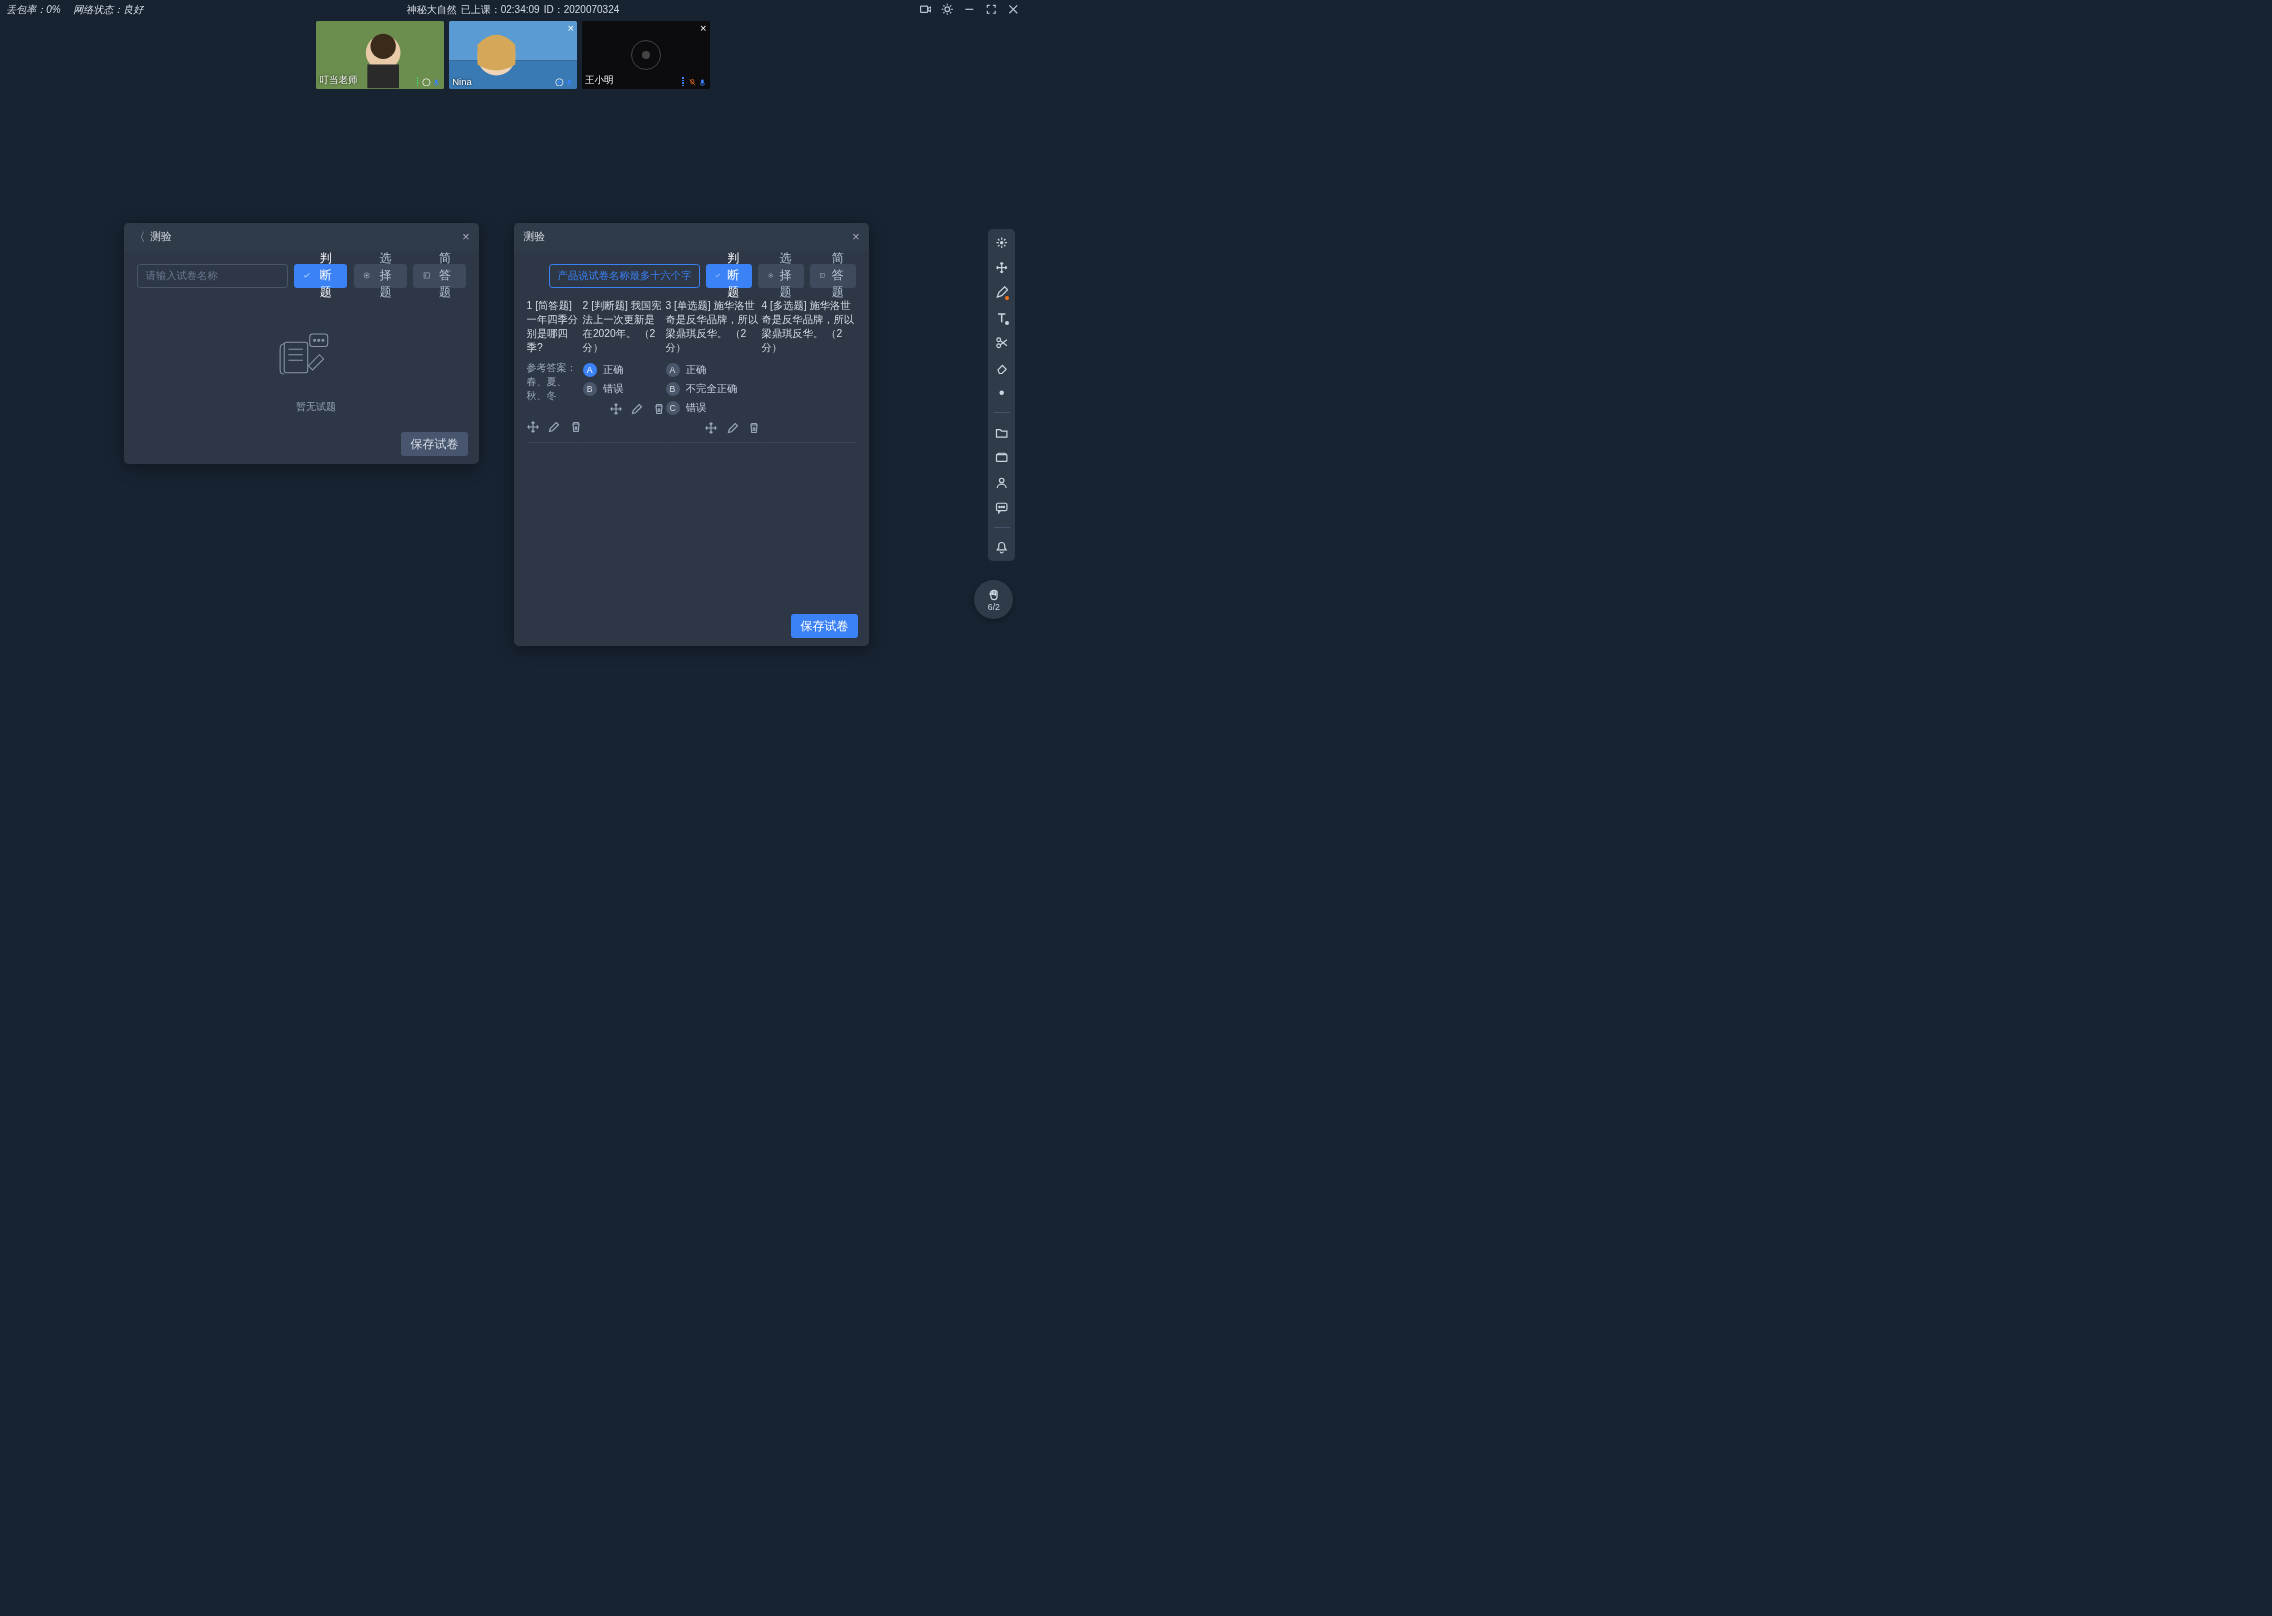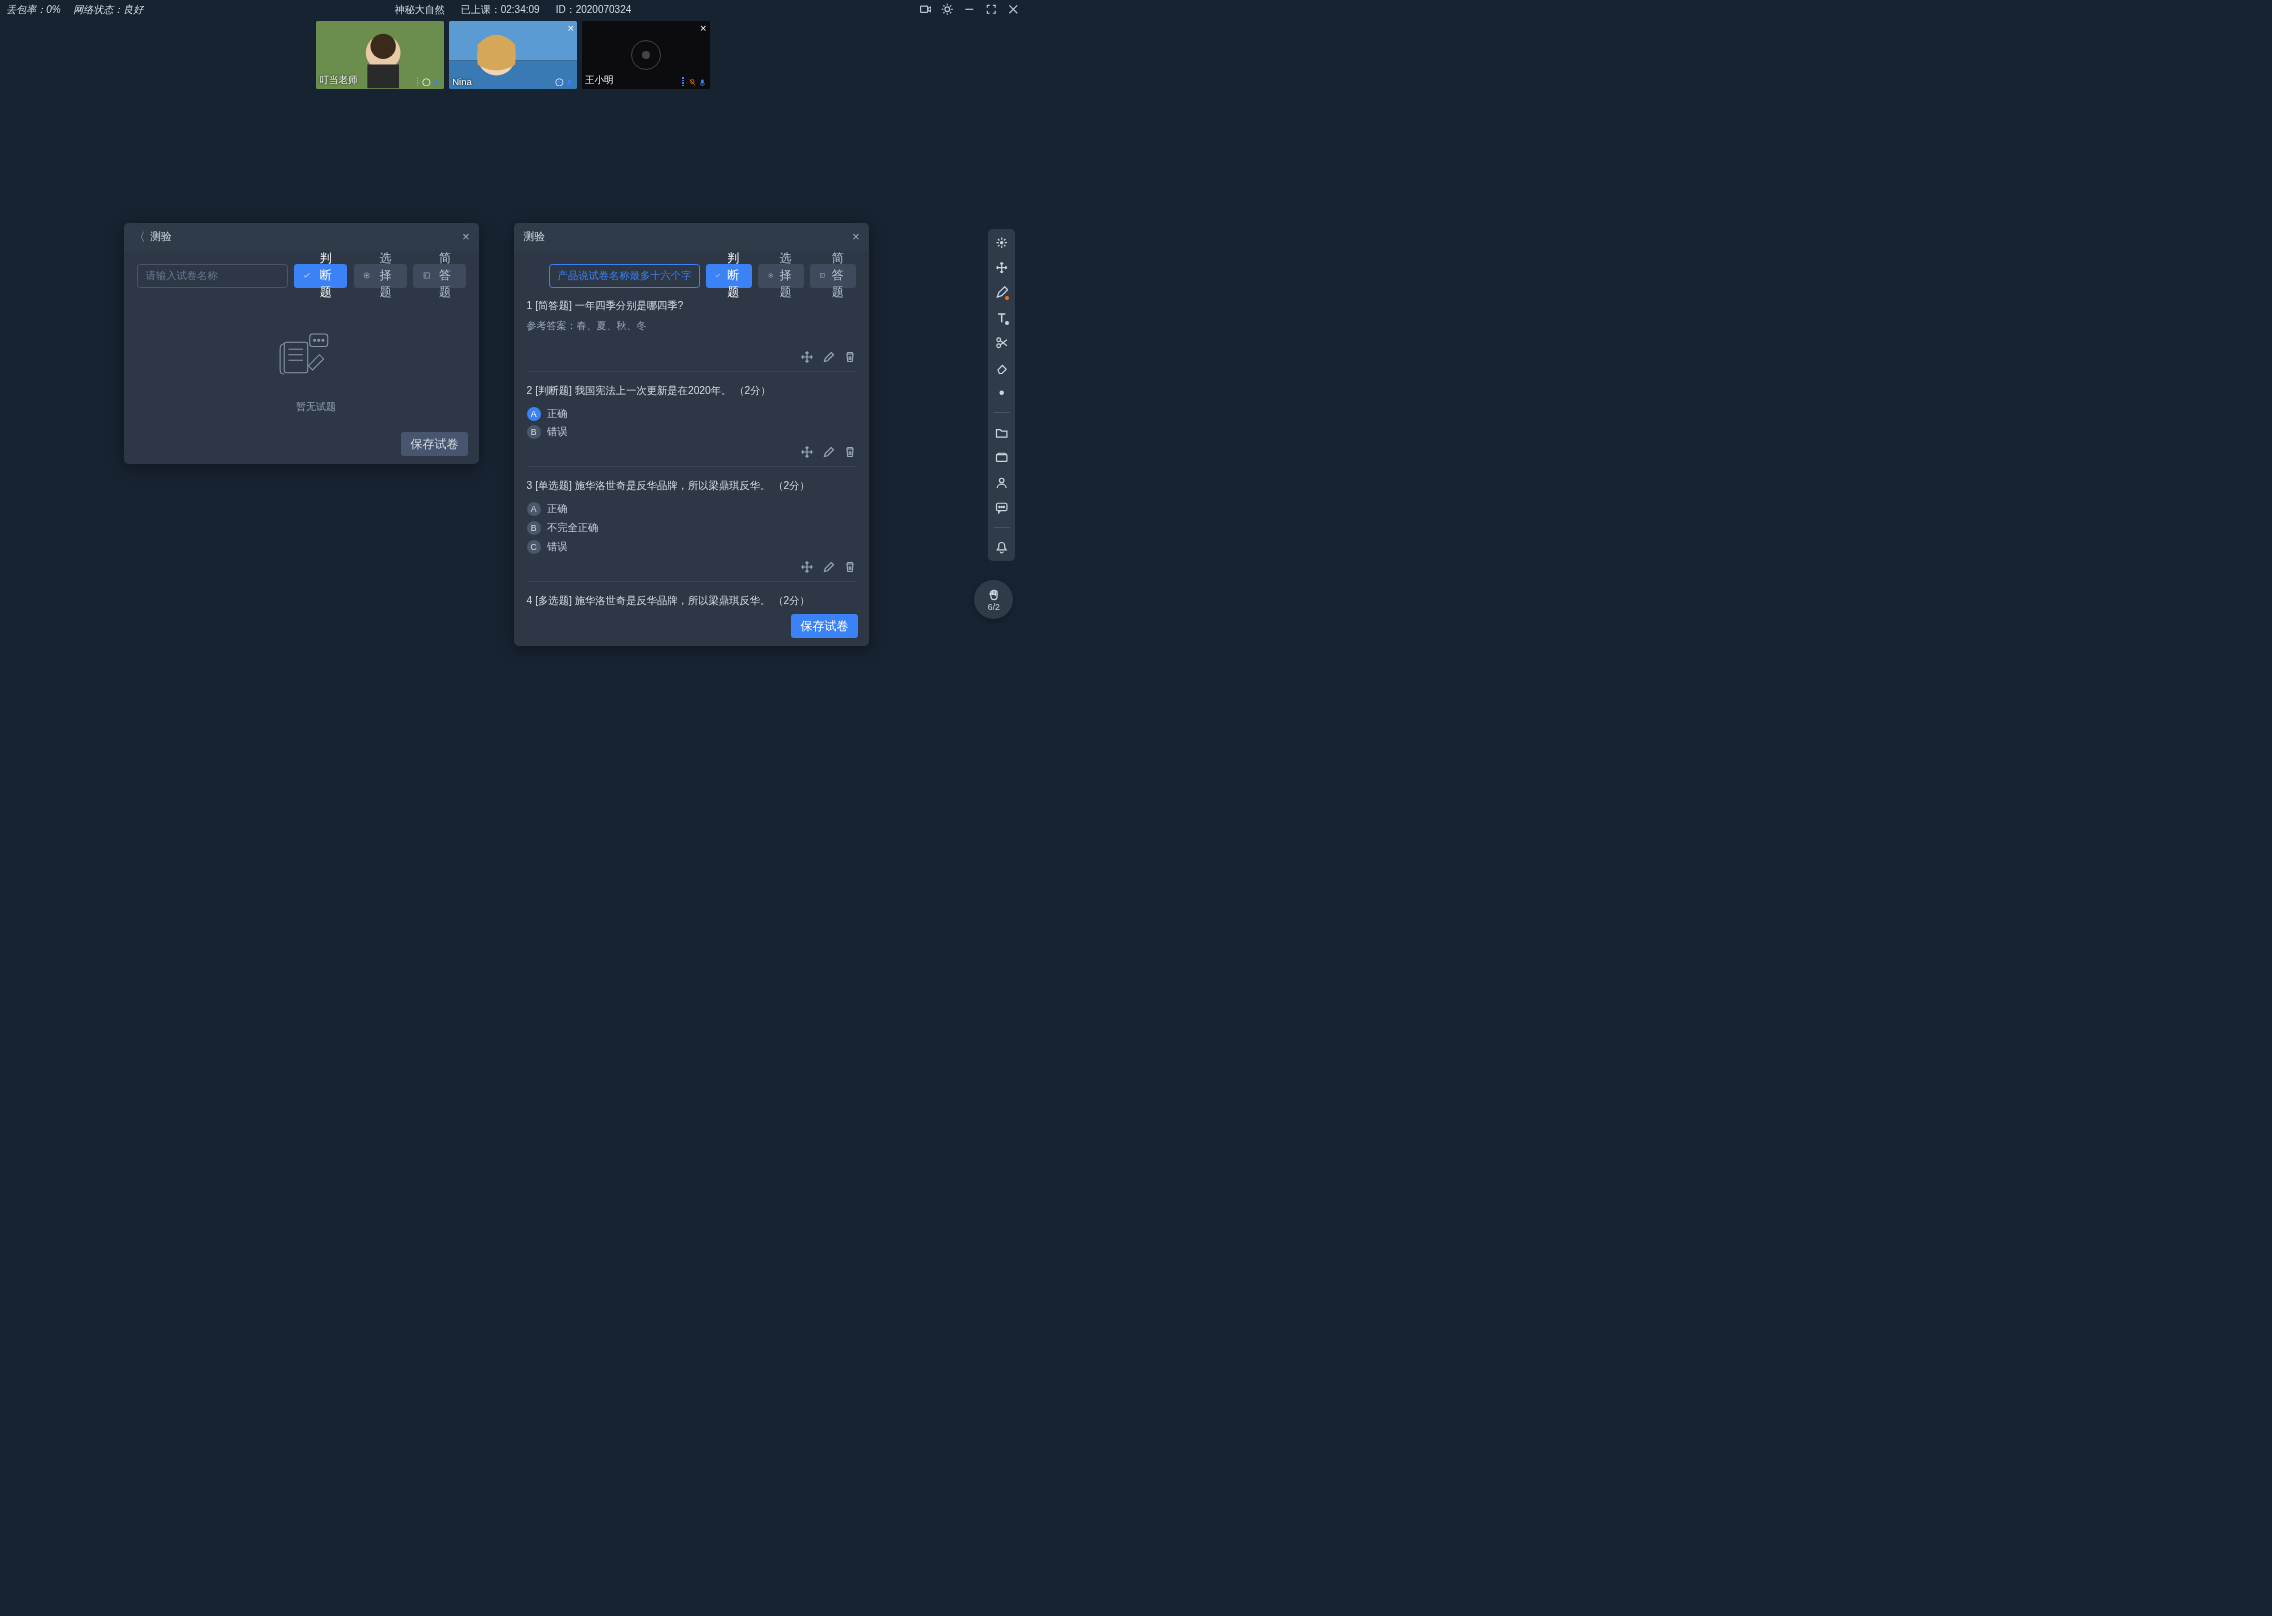--- a/index.html
+++ b/index.html
@@ -17,21 +17,21 @@
 
 .topbar {
   height: 19px;
   display: flex;
   align-items: center;
   padding: 0 6.3px;
   color: #d5dbe3;
   font-size: 10px;
 }
 .topbar-left { display: flex; gap: 12.6px; font-style: italic; }
-.topbar-center { position:absolute; left:50%; transform:translateX(-50%); display:flex; gap: 16px; align-items: center; }
+.topbar-center { position:absolute; left:50%; transform:translateX(-50%); display:flex; gap: 4px; align-items: center; }
 .topbar-right { margin-left: auto; display: flex; gap: 9.5px; align-items: center; }
 .topbar-right svg { width: 12.6px; height: 12.6px; fill:none; stroke:#b8c5d6; stroke-width:1.5; cursor:pointer; }
 
 
 .videos { height: 71px; display: flex; justify-content: center; gap: 4.7px; padding-top:1.6px; padding-bottom:1.6px; background:#182332; }
 .vtile { width: 128px; height: 68px; background: #1a1a20; border-radius: 1.6px; position: relative; overflow: hidden; }
 .vtile.off { background: #0c0c0f; display:flex; align-items:center; justify-content:center; }
 .vtile .name { position: absolute; bottom: 1.6px; left: 3.2px; font-size: 9.5px; color: #fff; text-shadow:0 0 2.4px #000; }
 .vtile .close { position: absolute; top: 1.6px; right: 3.2px; font-size: 11px; color: #fff; cursor:pointer; }
 .vtile .mic-ind { position: absolute; bottom: 2.4px; right: 3.2px; display:flex; gap:1.6px; align-items:flex-end; }
@@ -101,21 +101,21 @@
 .btn.primary { background: #3b82f6; color: #fff; }
 .btn.soft { background: #47566e; color: #d5dbe3; }
 .btn svg { width: 11px; height: 11px; }
 
 
 .empty { display:flex; flex-direction:column; align-items:center; padding: 24px 0 8px; color:#96a2b6; }
 .empty svg { width: 69px; height: 69px; stroke:#8a95a8; stroke-width:1.5; fill:none; }
 .empty-text { margin-top:8px; font-size:10px;margin-left:29px; }
 
 
-.questions { display:flex; flex-direction:column; gap: 12px; }
+.questions { display:flex; flex-direction:row; gap: 1px; }
 .q { border-bottom: 0.8px solid #3a4556; padding-bottom: 8px; }
 .q-head { font-size: 10.3px; color:#d5dbe3; margin-bottom:6.3px; }
 .q-ref { font-size:10px; color:#9aa6ba; margin-bottom:18px; }
 .opt { display:flex; align-items:center; gap:6.3px; font-size:10.3px; color:#c5cedc; padding: 2.4px 0; }
 .opt .letter {
   width: 14px; height: 14px; border-radius: 50%;
   background: #4b576b; color:#d5dbe3;
   display:inline-flex; align-items:center; justify-content:center;
   font-size: 8.7px;
 }

